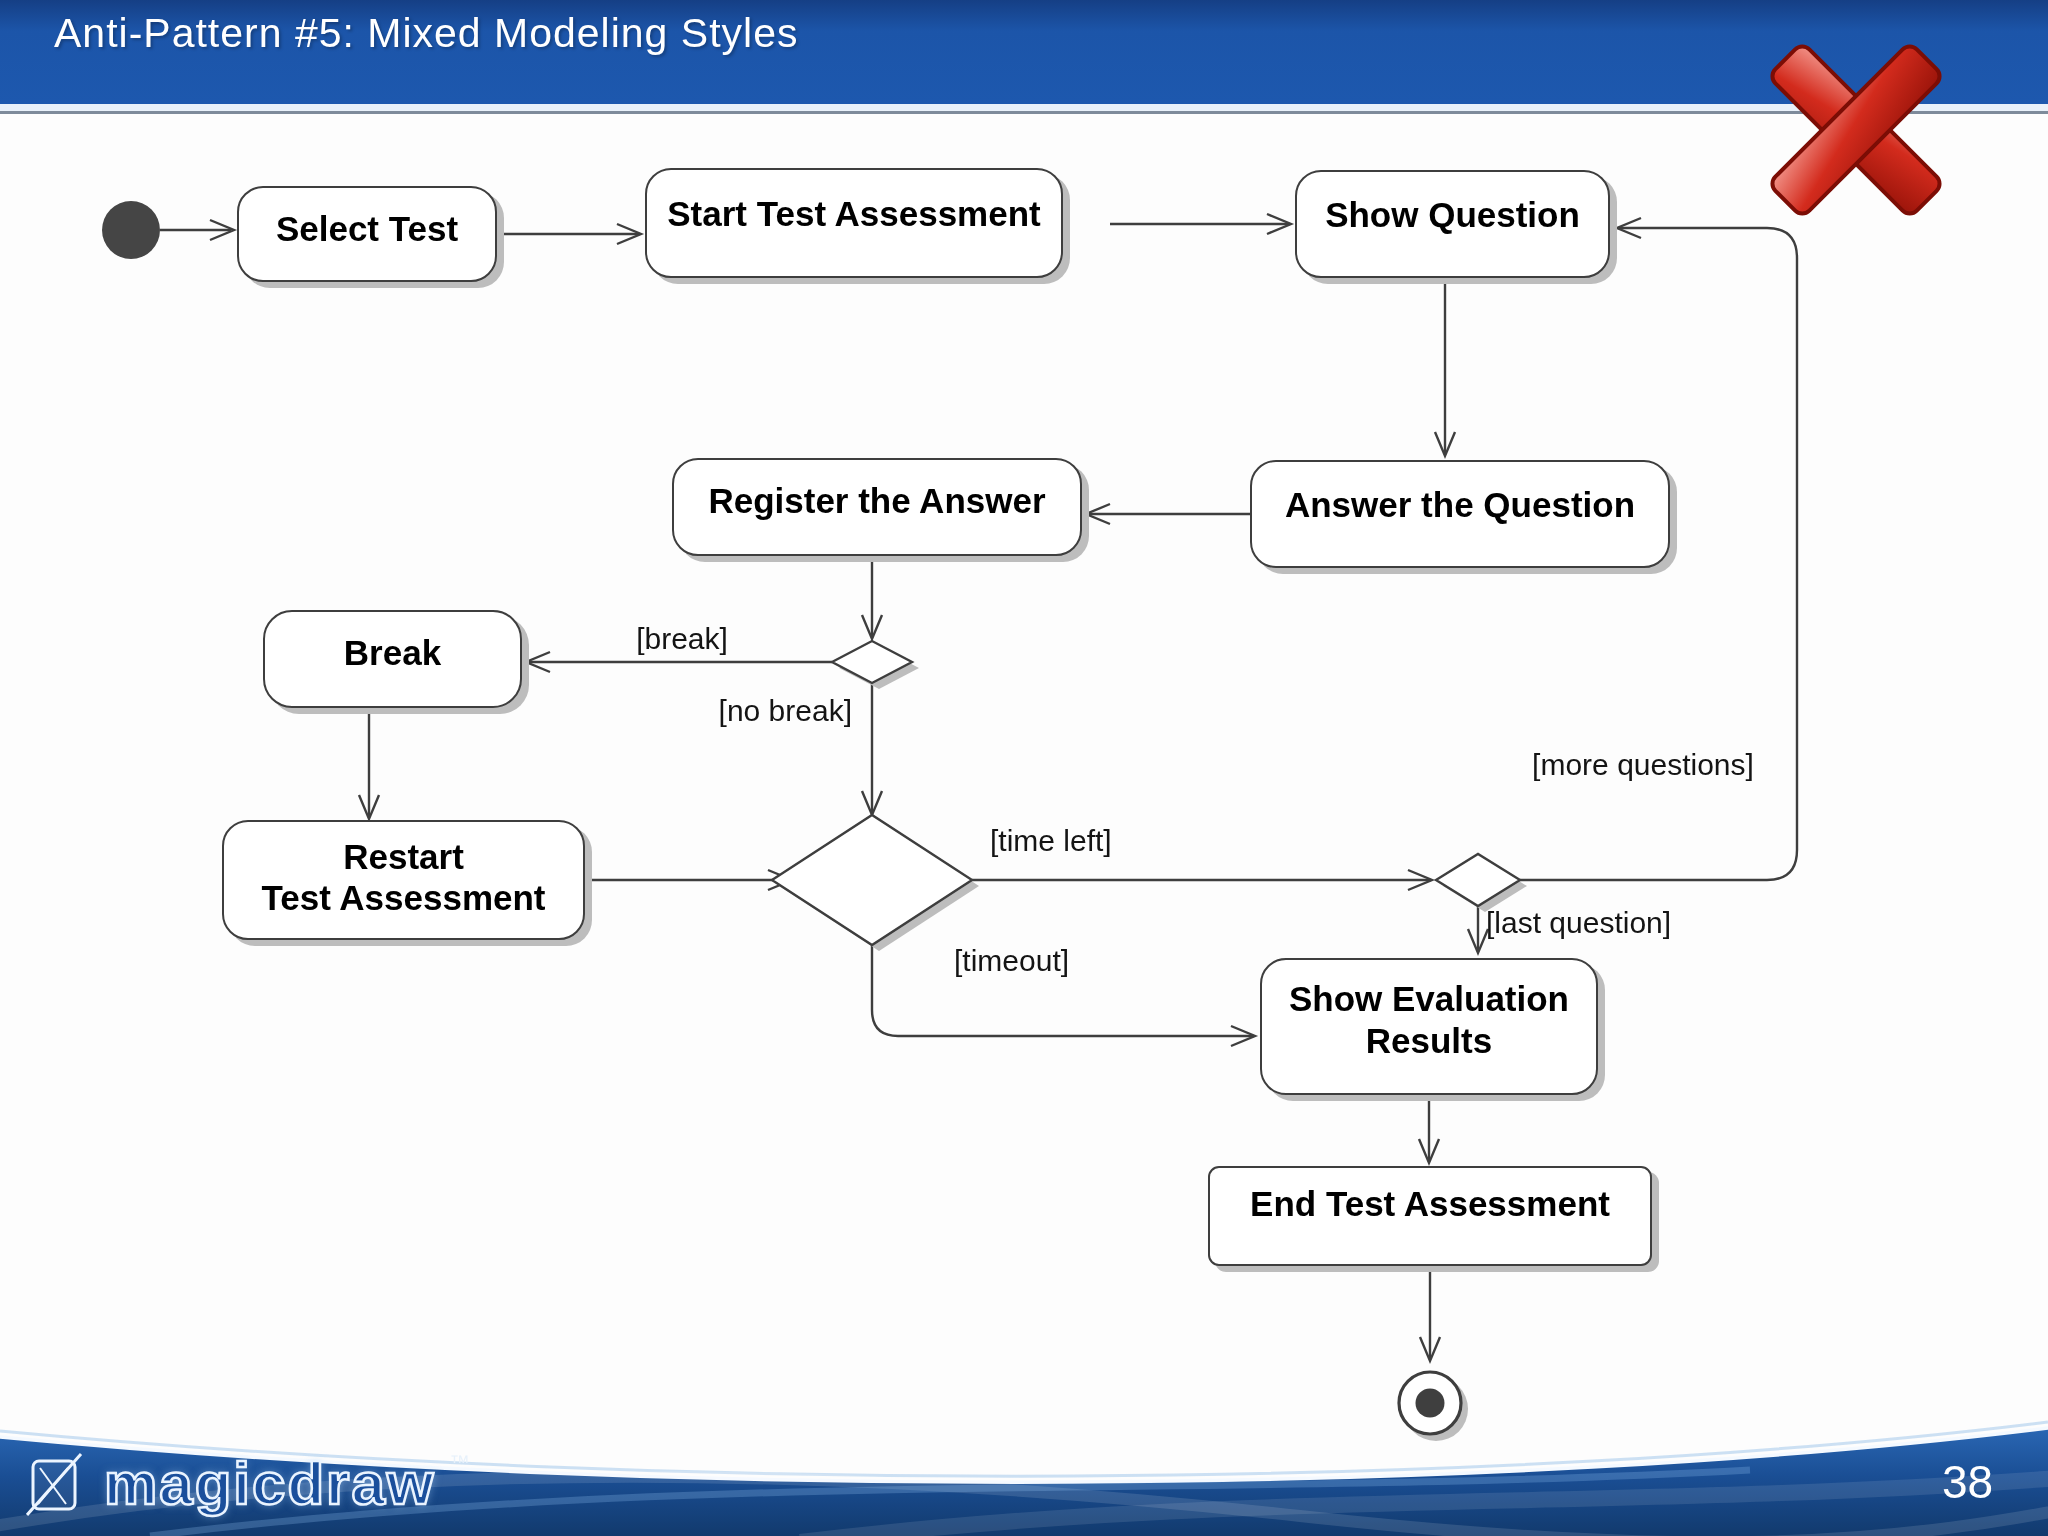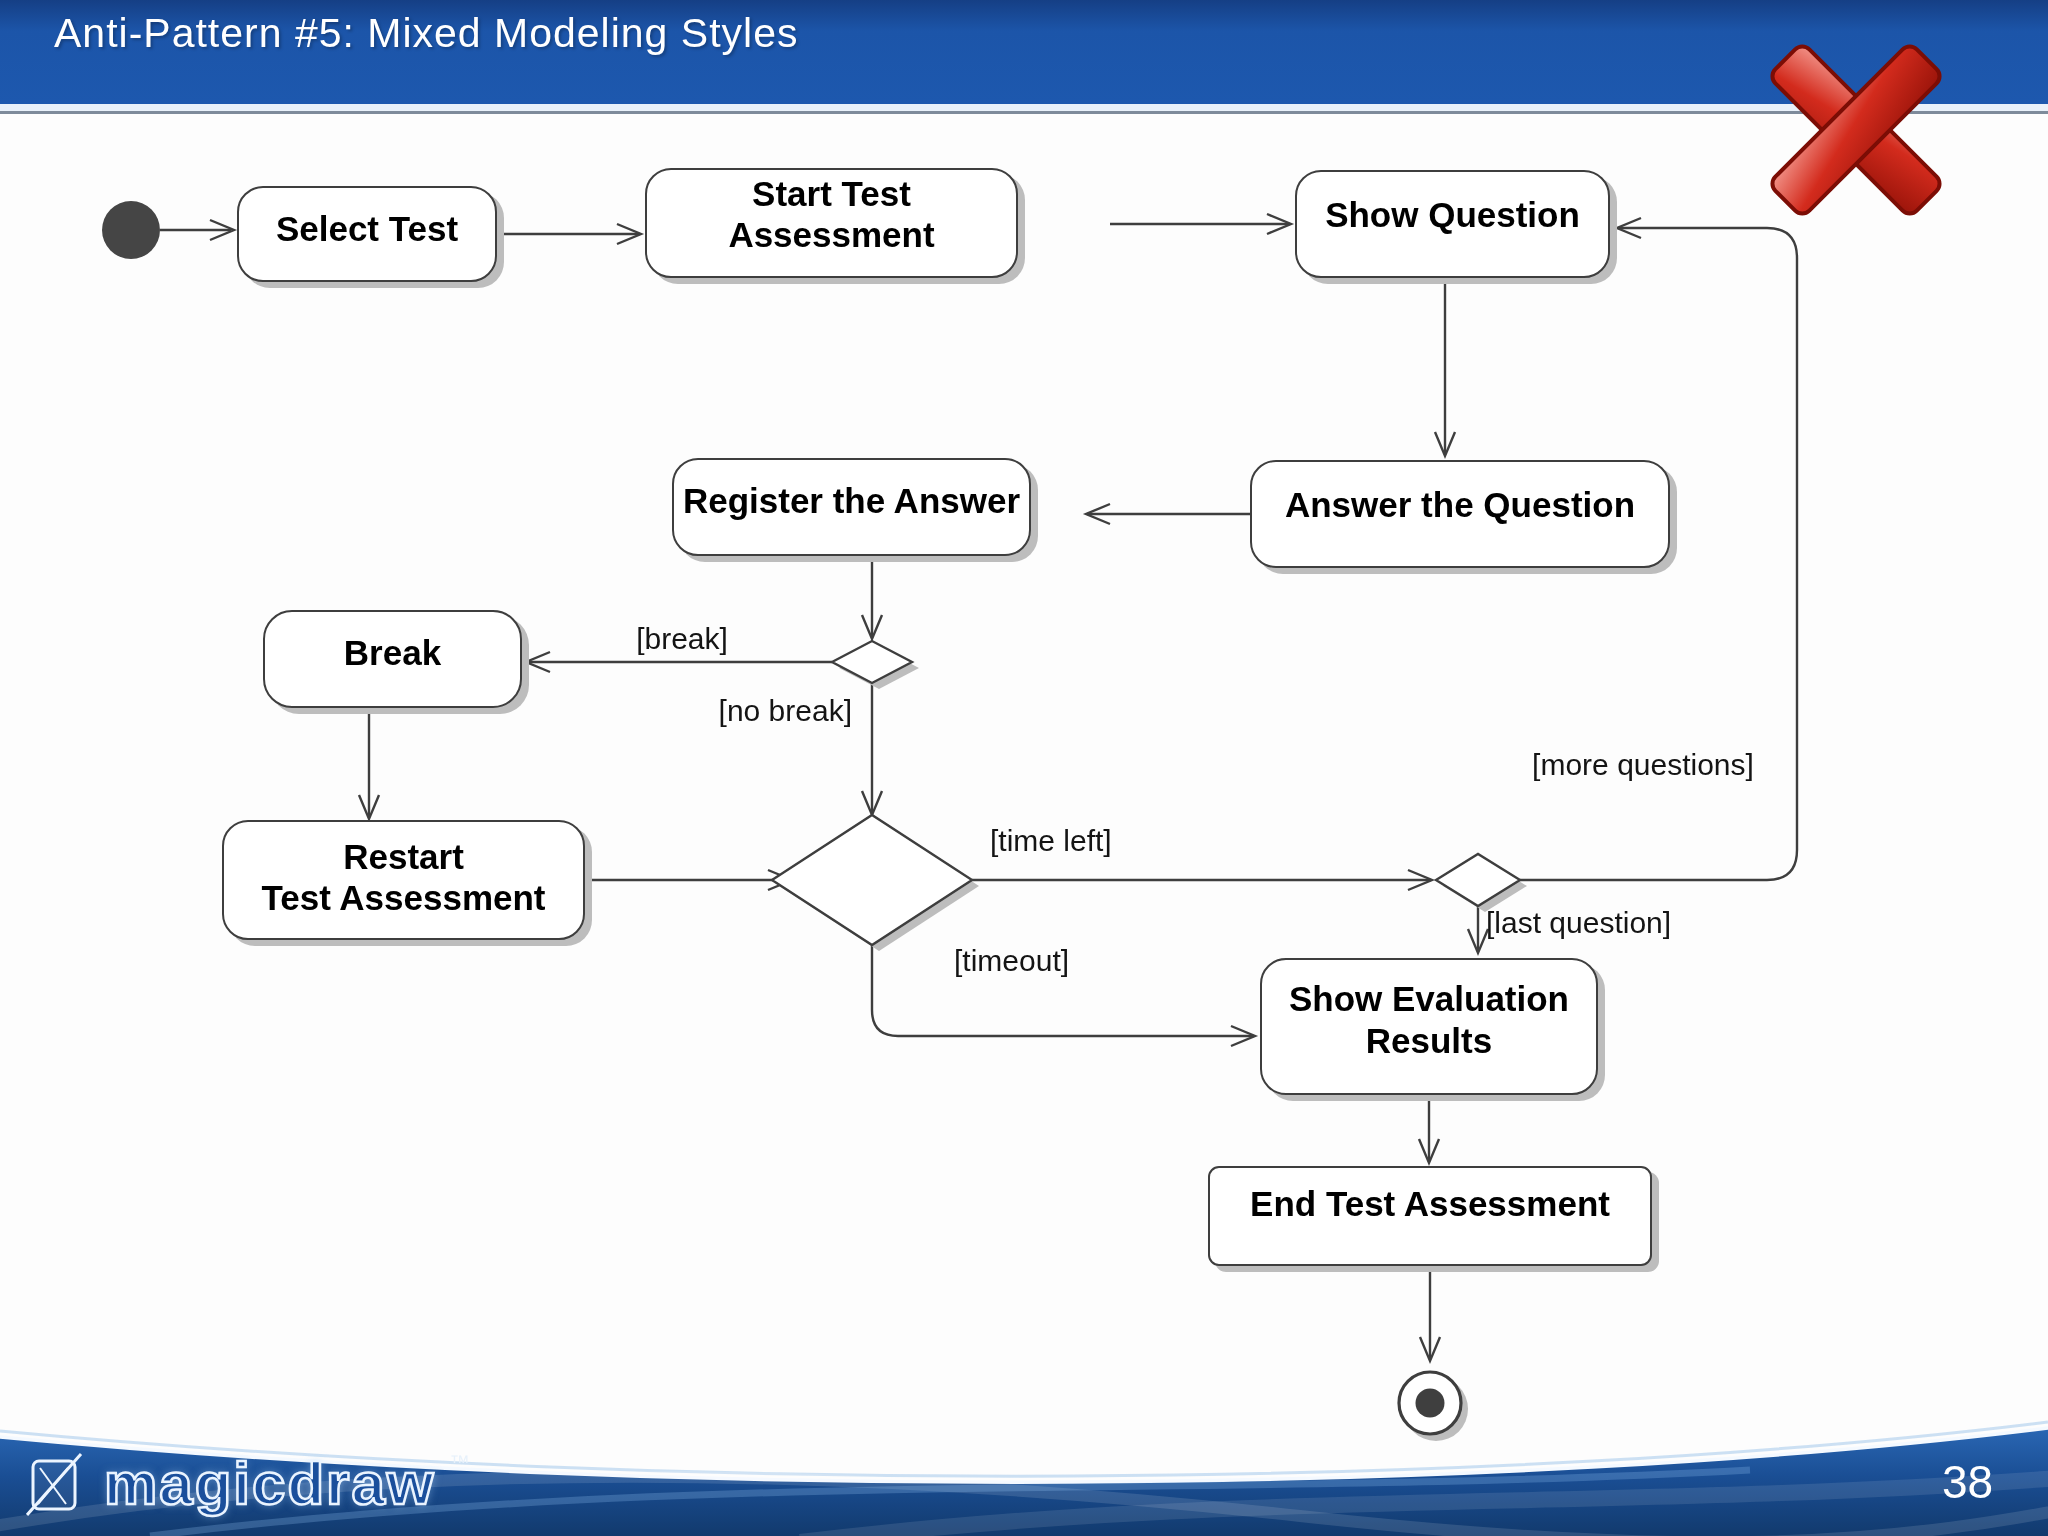--- a/index.html
+++ b/index.html
@@ -102,30 +102,30 @@
     <polygon points="1436,880 1478,854 1520,880 1478,906" fill="#ffffff" stroke="#3e3e3e" stroke-width="2.4"></polygon>
 
     <circle cx="1436" cy="1409" r="32" fill="#bdbdbd"></circle>
     <circle cx="1430" cy="1403" r="31" fill="#ffffff" stroke="#3e3e3e" stroke-width="3.2"></circle>
     <circle cx="1430" cy="1403" r="14.5" fill="#3f3f3f"></circle>
   </svg>
 
   <div class="action" style="left:237px;top:186px;width:260px;height:96px;padding-bottom:10px;">
     <span>Select Test</span>
   </div>
-  <div class="action" style="left:645px;top:168px;width:373px;height:110px;padding-bottom:18px;">
+  <div class="action" style="left:645px;top:168px;width:418px;height:110px;padding-bottom:18px;">
     <span>Start Test Assessment</span>
   </div>
   <div class="action" style="left:1295px;top:170px;width:315px;height:108px;padding-bottom:18px;">
     <span>Show Question</span>
   </div>
   <div class="action" style="left:1250px;top:460px;width:420px;height:108px;padding-bottom:18px;">
     <span>Answer the Question</span>
   </div>
-  <div class="action" style="left:672px;top:458px;width:359px;height:98px;padding-bottom:12px;">
+  <div class="action" style="left:672px;top:458px;width:410px;height:98px;padding-bottom:12px;">
     <span>Register the Answer</span>
   </div>
   <div class="action" style="left:263px;top:610px;width:259px;height:98px;padding-bottom:12px;border-radius:29px;">
     <span>Break</span>
   </div>
   <div class="action" style="left:222px;top:820px;width:363px;height:120px;padding-bottom:6px;">
     <span>Restart</span>
     <span>Test Assessment</span>
   </div>
   <div class="action" style="left:1260px;top:958px;width:338px;height:137px;padding-bottom:14px;">

